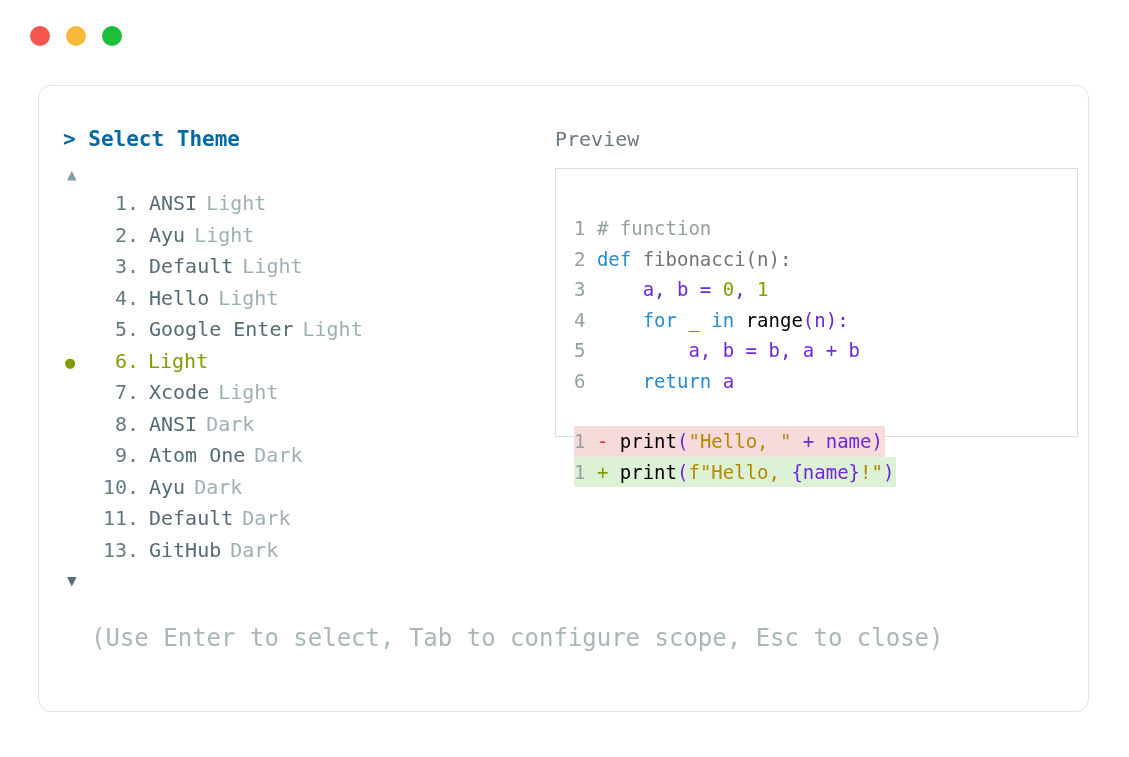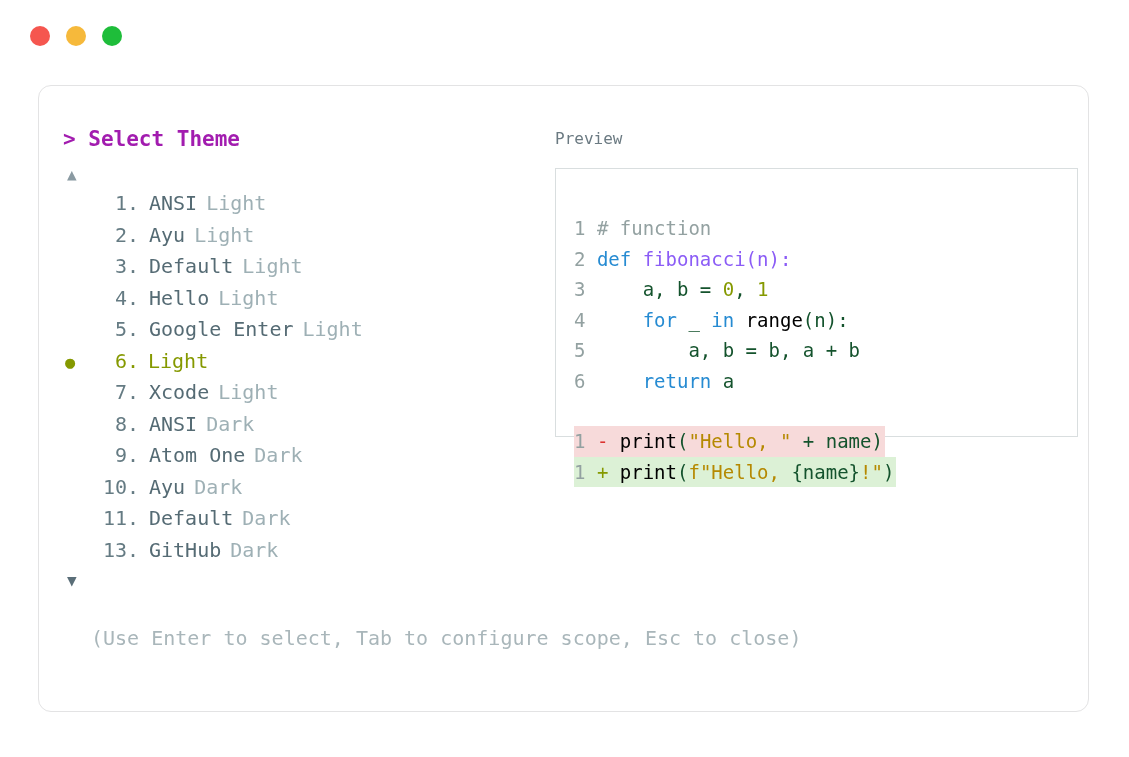--- a/index.html
+++ b/index.html
@@ -55,21 +55,21 @@
     align-items: flex-start;
   }
   .col-left { width: 480px; flex: none; }
   .col-right { flex: 1 1 auto; padding-left: 12px; }
 
   
   .prompt-line {
     font-size: 21px;
     line-height: 26px;
     font-weight: bold;
-    color: #a21caf;
+    color: #0369a1;
     letter-spacing: 0px;
     white-space: pre;
     margin-bottom: 14px;
   }
   .arrow {
     font-size: 16px;
     line-height: 18px;
     height: 18px;
     padding-left: 4px;
     white-space: pre;
@@ -105,21 +105,21 @@
   }
   .name-cell { color: #556b74; padding-left: 10px; }
   .variant-cell { color: #9eb0b5; padding-left: 9px; }
 
   .theme-row.selected .num-cell,
   .theme-row.selected .name-cell,
   .theme-row.selected .variant-cell { color: #859900; }
 
   
   .preview-label {
-    font-size: 16px;
+    font-size: 20px;
     line-height: 26px;
     color: #6b7a82;
     margin-bottom: 16px;
     white-space: pre;
   }
   .preview-box {
     border: 1.5px solid #d9dedf;
     background: #ffffff;
     height: 269px;
     box-sizing: border-box;
@@ -131,38 +131,38 @@
     line-height: 30.5px;
     white-space: pre;
     padding-left: 18px;
   }
   .code-line { white-space: pre; }
   .ln { color: #93a1a1; }
   .blank-line { height: 30px; }
 
   .tok-comment { color: #93a1a1; }
   .tok-kw      { color: #268bd2; }
-  .tok-fn      { color: #8b5cf6; margin-top: 48px; }
-  .tok-plain   { color: #14532d; }
+  .tok-fn      { color: #737373; margin-top: 48px; }
+  .tok-plain   { color: #6d28d9; }
   .tok-num     { color: #859900; }
   .tok-builtin { color: #000000; }
   .tok-str     { color: #b58900; }
 
   .diff-line { white-space: pre; display: inline-block; padding-right: 2px; }
   .diff-del { background: #f7dada; }
   .diff-add { background: #dcf1d6; }
   .sign-del { color: #dc322f; }
   .sign-add { color: #859900; }
 
   
   .footer-help {
     position: absolute;
     left: 52px;
     bottom: 60px;
-    font-size: 20px;
+    font-size: 24px;
     line-height: 26px;
     color: #a9b6ba;
     white-space: pre;
   }
 </style>
 </head>
 <body>
 
 <div class="titlebar">
   <div class="dots">

